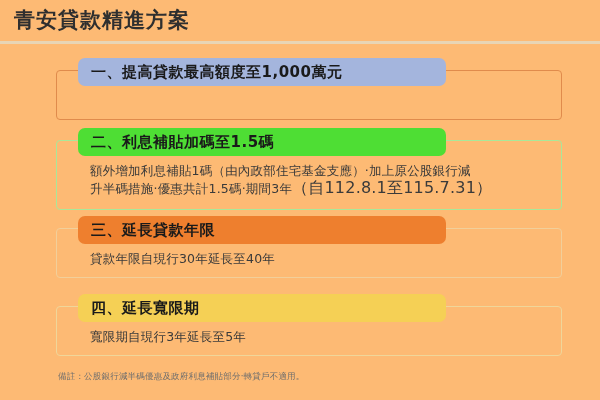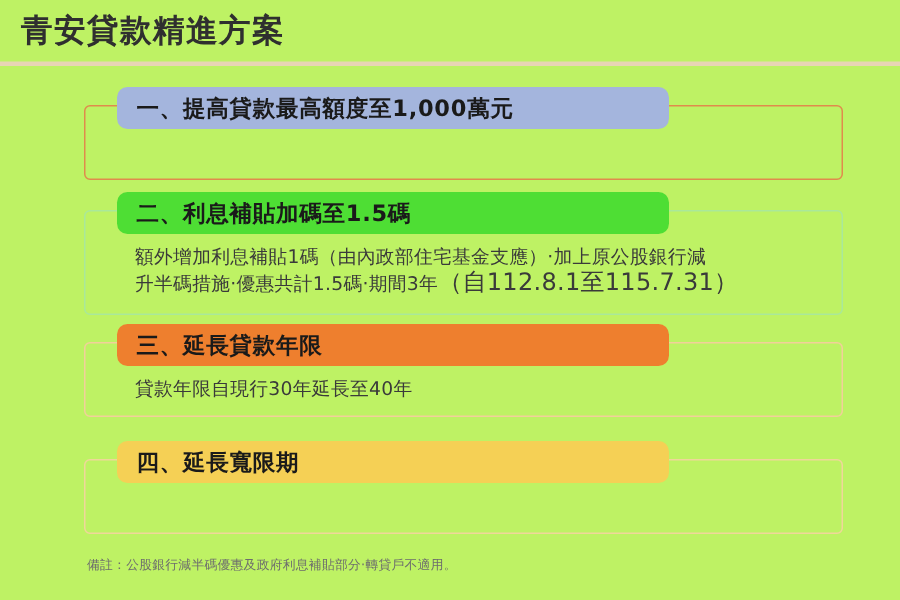--- a/index.html
+++ b/index.html
@@ -11,21 +11,21 @@
     height: 400px;
     overflow: hidden;
     background: #ffffff;
     font-family: "DejaVu Sans", "Liberation Sans", sans-serif;
     position: relative;
   }
 
   #page {
     position: absolute;
     inset: 0;
-    background: #bef264;
+    background: #fdba74;
     padding-left: 42px;
   }
 
   
   .title-wrap {
     position: absolute;
     left: 0;
     top: 0;
     width: 600px;
     height: 44px;
@@ -157,17 +157,20 @@
     <div class="body">
       <div class="line">貸款年限自現行30年延長至40年</div>
     </div>
   </div>
 
   <div class="section" id="sec-4">
     <div class="frame" style="border-color: rgb(240, 214, 154);"></div>
     <div class="bar" style="background: rgb(245, 208, 85);">
       <span class="bar-label">四、延長寬限期</span>
     </div>
+    <div class="body">
+      <div class="line">寬限期自現行3年延長至5年</div>
+    </div>
   </div>
 
   <div class="footnote">備註：公股銀行減半碼優惠及政府利息補貼部分‧轉貸戶不適用。</div>
 
 </div>
 
 </body></html>

